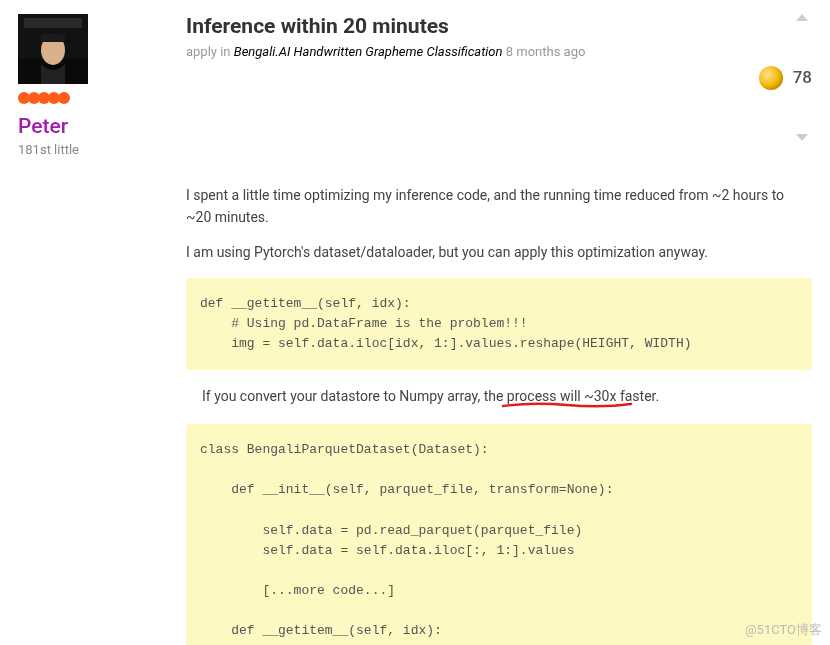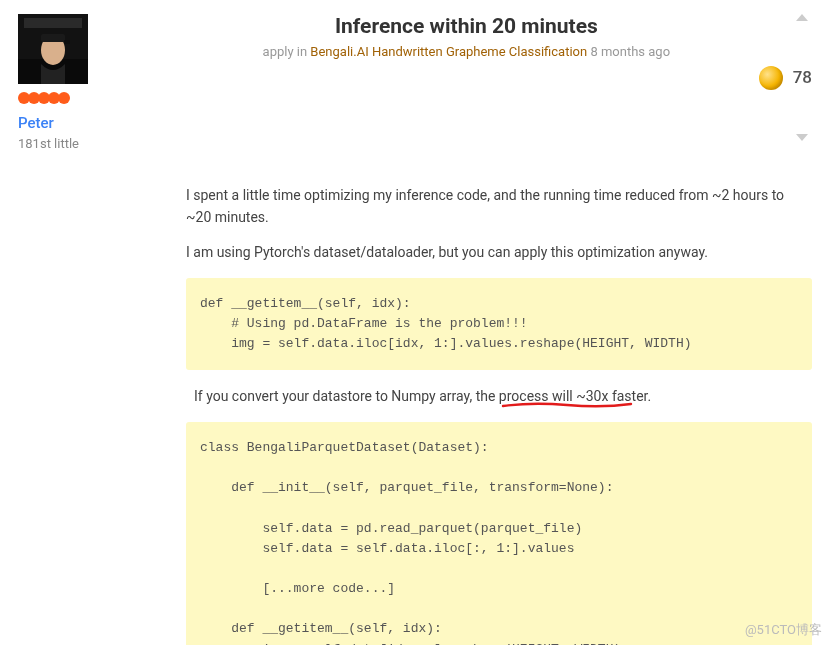--- a/index.html
+++ b/index.html
@@ -36,53 +36,52 @@
     display: flex;
     gap: 0px;
   }
   .rank-dots span {
     width: 12px; height: 12px; border-radius: 50%;
     background: #ff5c1a;
     margin-right: -2px;
   }
   .author-name {
     margin-top: 10px;
-    color: #3b82f6;
-    font-size: 15px;
+    color: #a21caf;
+    font-size: 21px;
     font-weight: 500;
     cursor: pointer;
   }
   .author-place {
     margin-top: 4px;
     color: #888;
     font-size: 13px;
   }
   .main {
     flex: 1 1 auto;
     min-width: 0;
   }
   .header-row {
     display: flex;
     align-items: flex-start;
     justify-content: space-between;
     gap: 12px;
-    text-align: center;
   }
   .title-block { flex: 1 1 auto; }
   .post-title {
     margin: 0 0 6px 0;
     font-size: 21px;
     font-weight: 700;
     color: #333;
   }
   .post-meta {
     font-size: 13px;
     color: #999;
   }
-  .post-meta .comp-link { color: #a16207; cursor: pointer; }
+  .post-meta .comp-link { color: #000000; cursor: pointer; font-style: italic; }
   .vote-area {
     display: flex;
     align-items: center;
     gap: 10px;
     flex: 0 0 auto;
   }
   .medal {
     width: 24px; height: 24px; border-radius: 50%;
     background: radial-gradient(circle at 35% 35%, #ffe28a 0%, #f5b400 55%, #d88e00 100%);
     box-shadow: inset -2px -2px 3px rgba(0,0,0,0.15);
@@ -116,21 +115,21 @@
     padding: 16px 14px;
     font-family: "SFMono-Regular", Consolas, "Liberation Mono", Menlo, monospace;
     font-size: 13px;
     color: #555;
     line-height: 1.55;
     white-space: pre;
     overflow-x: auto;
     margin: 10px 0 16px 0;
   }
   .highlight-wrap { position: relative; margin: 0 0 14px 0; }
-  .highlight-wrap p { margin: 8px; }
+  .highlight-wrap p { margin: 16px; }
   .red-underline {
     position: absolute;
     height: 8px;
     pointer-events: none;
   }
   .red-underline svg { display:block; width:100%; height:100%; overflow:visible; }
   .watermark {
     position: fixed;
     right: 8px;
     bottom: 6px;

